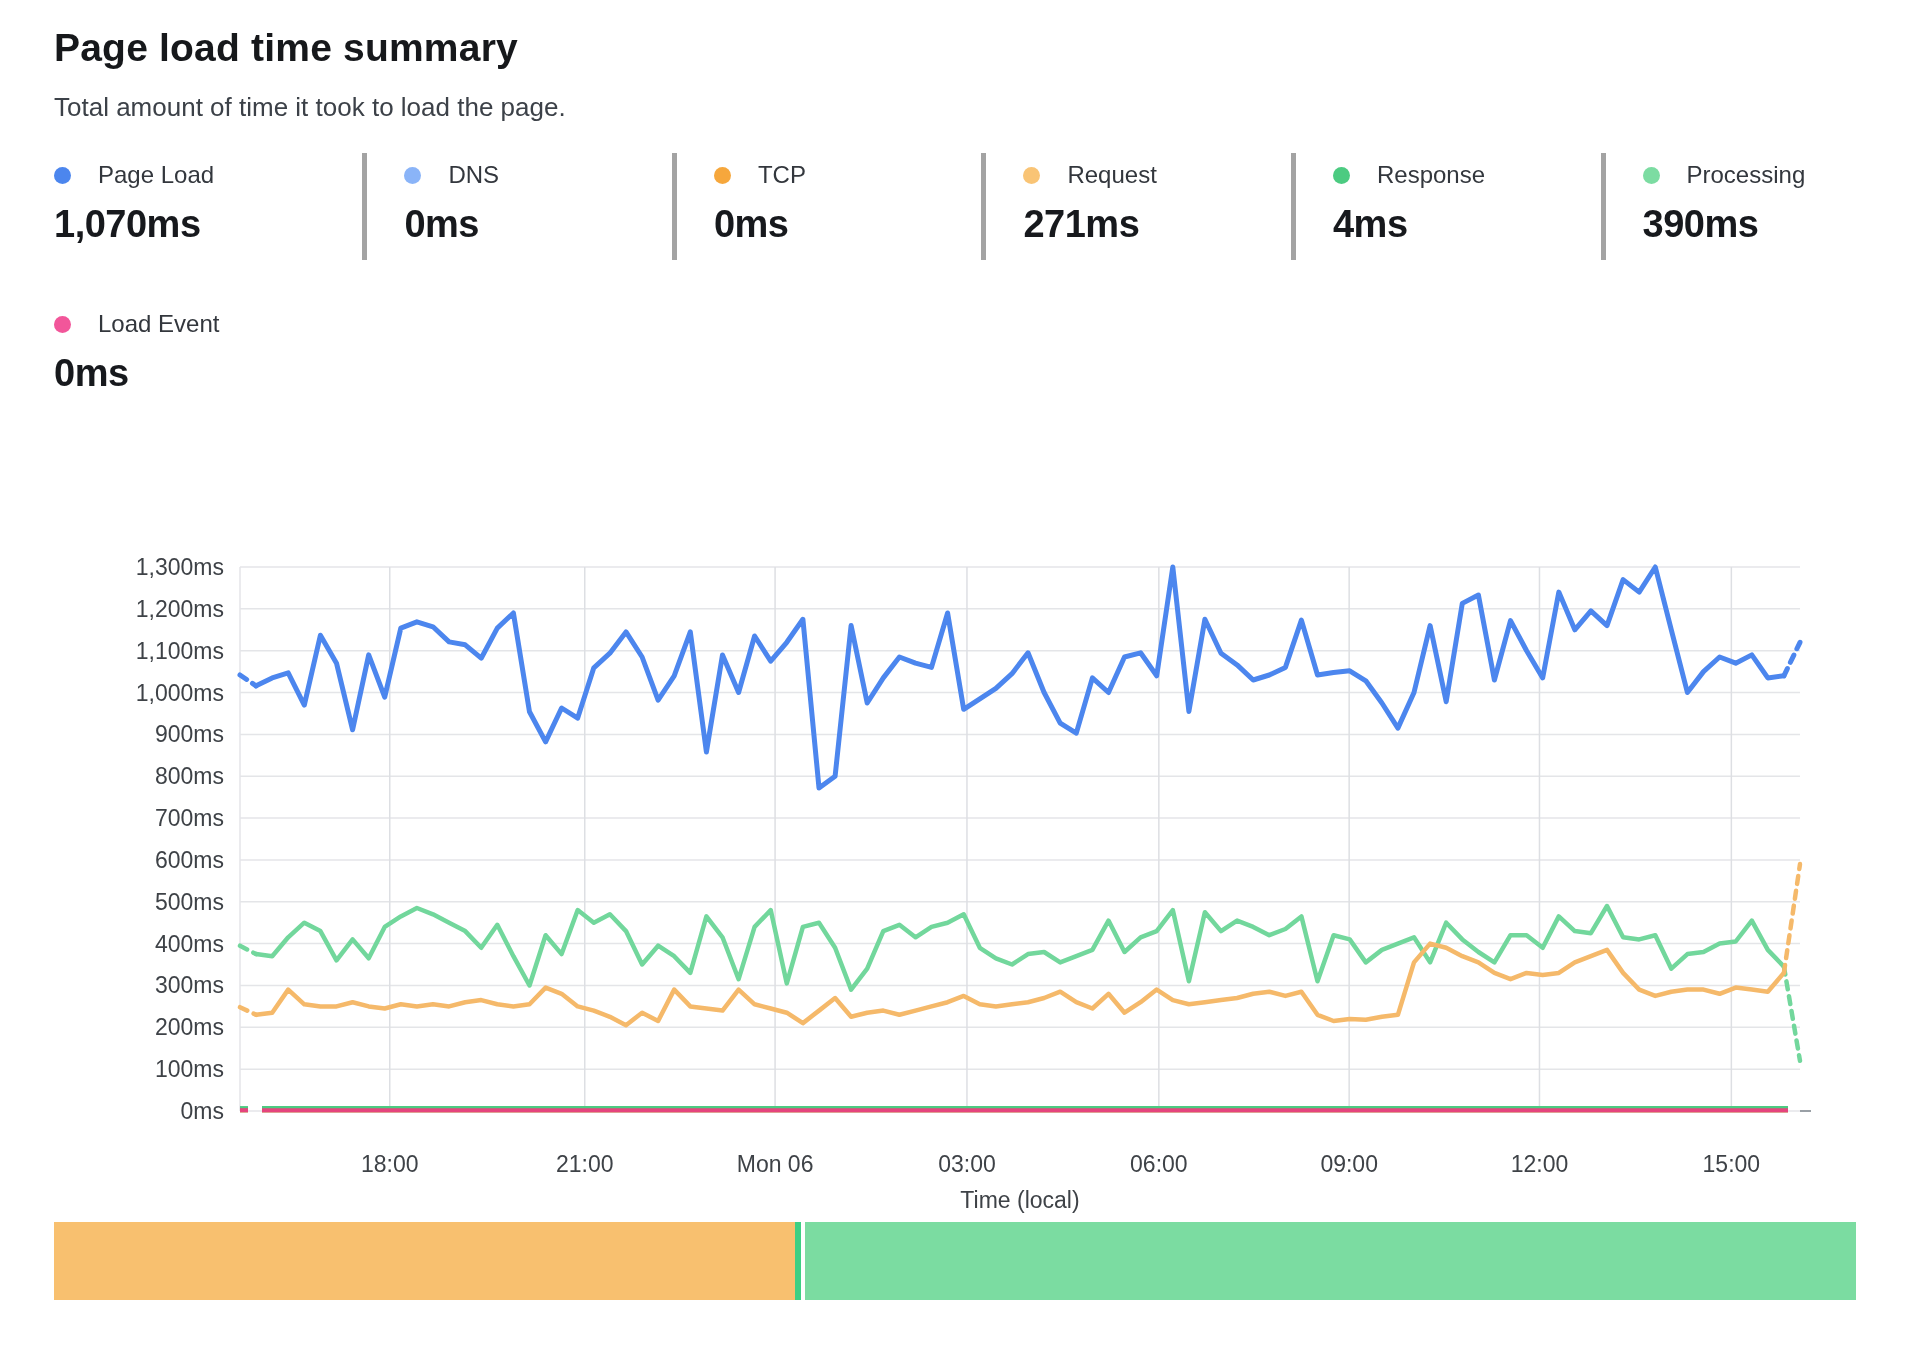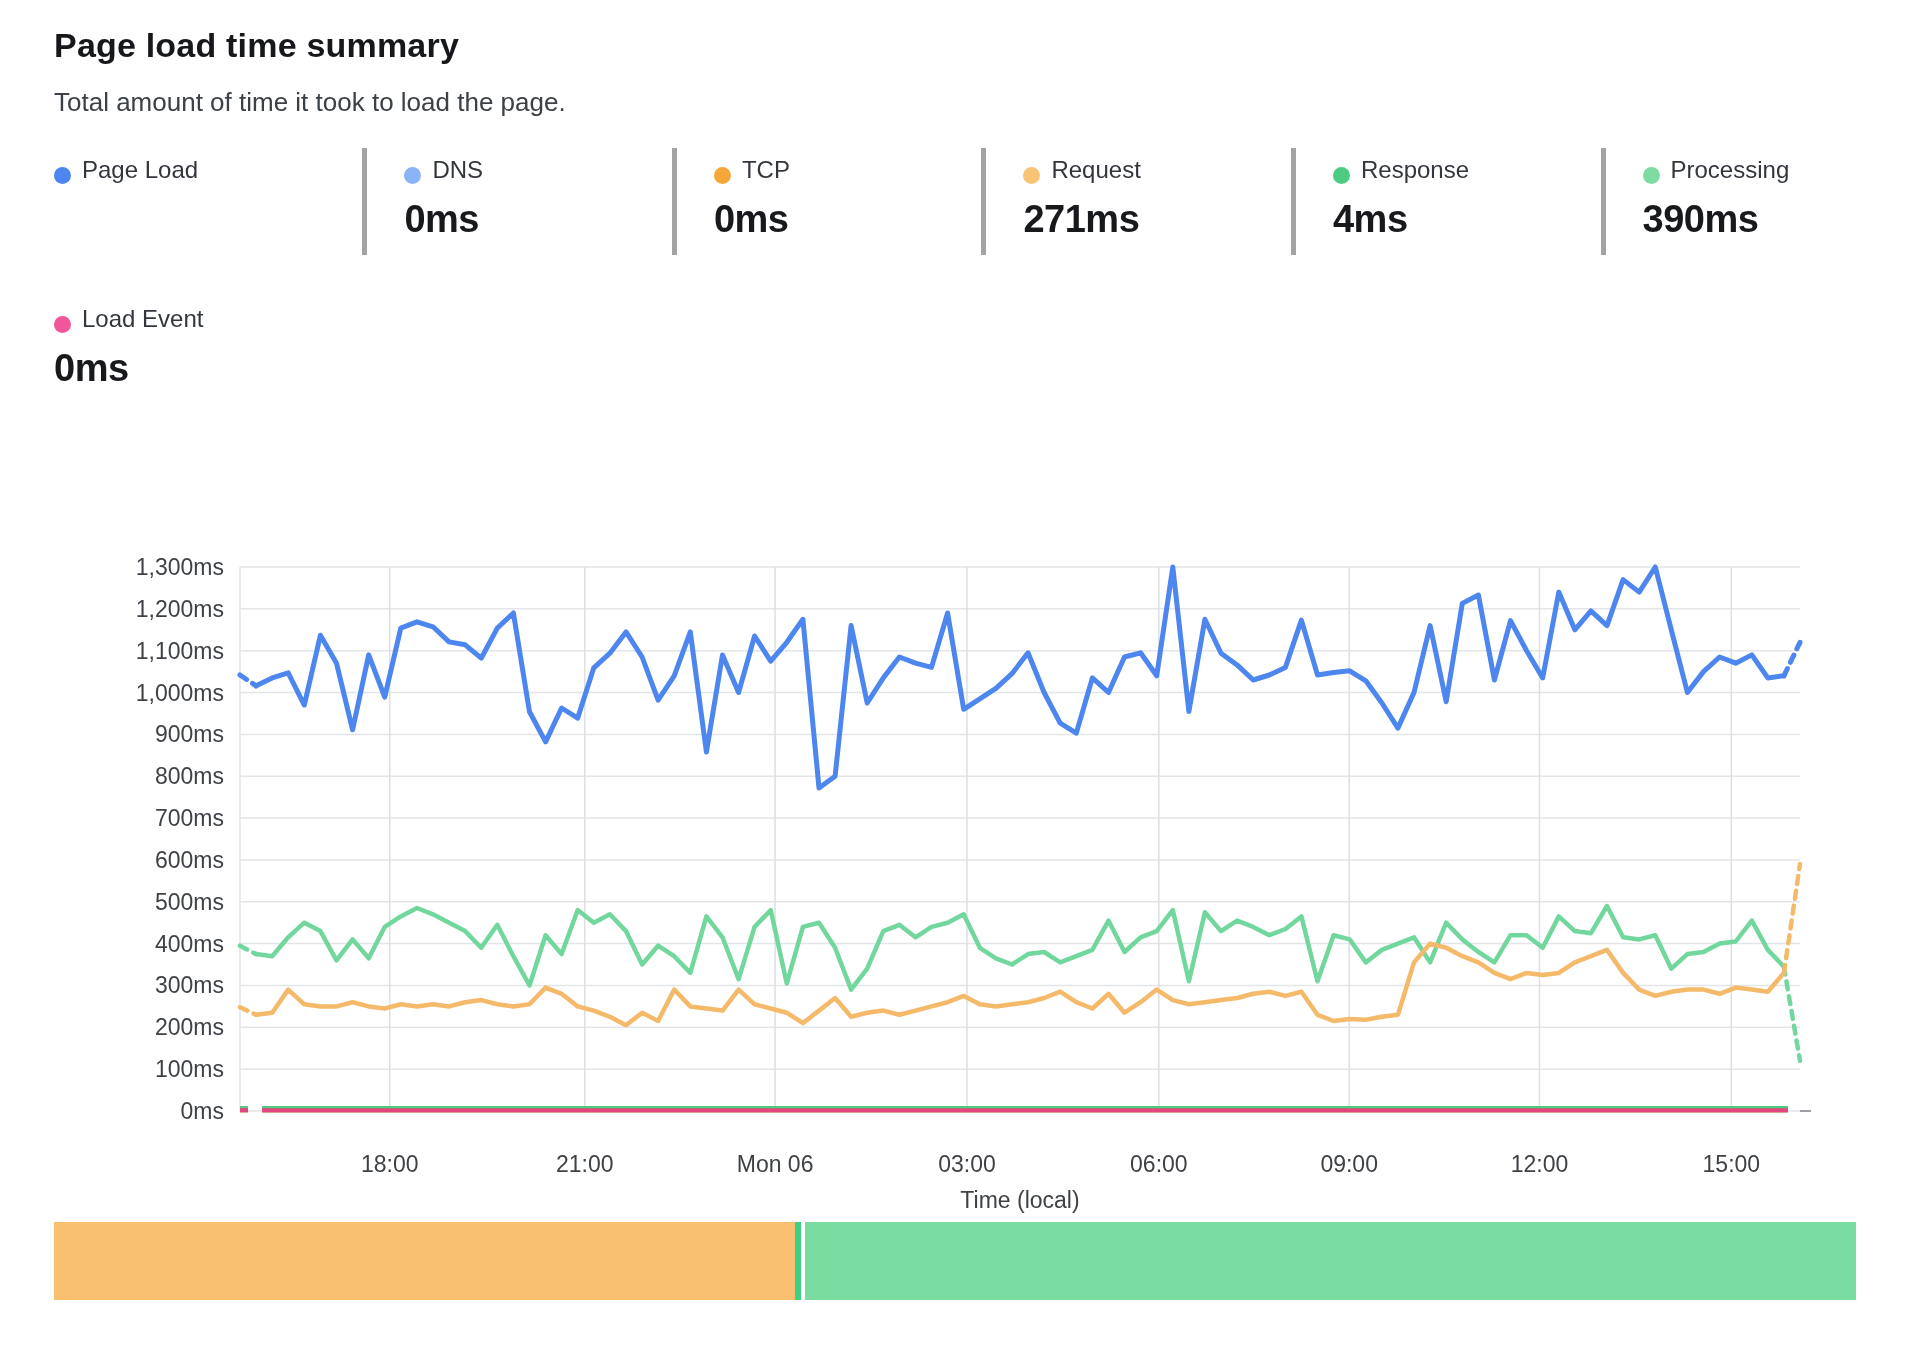--- a/index.html
+++ b/index.html
@@ -1,23 +1,23 @@
 <!DOCTYPE html>
 <html><head>
 <meta charset="utf-8">
 <style>
   html,body{margin:0;padding:0;background:#ffffff;}
   body{position:relative;width:1910px;height:1352px;overflow:hidden;
        font-family:"Liberation Sans","DejaVu Sans",sans-serif;color:#17191d;}
-  .page-title{margin:26px 0 0 54px;font-size:34px;font-weight:700;color:#16181b;letter-spacing:.2px;}
+  .page-title{margin:26px 0 0 54px;font-size:39px;font-weight:700;color:#16181b;letter-spacing:.2px;}
   .page-subtitle{margin:22px 0 0 54px;font-size:26px;font-weight:400;color:#3c4148;}
   .metrics-row{display:flex;margin:30px 0 0 54px;}
   .metric{width:317px;box-sizing:border-box;padding:8px 0 14px 0;}
   .metric + .metric{border-left:5px solid #a3a3a3;padding-left:37px;}
-  .metric-head{display:flex;align-items:flex-end;gap:11px;}
+  .metric-head{display:flex;align-items:center;gap:27px;}
   .dot{width:17px;height:17px;border-radius:50%;flex:0 0 auto;}
   .metric-label{font-size:24px;color:#33373d;}
   .metric-value{margin-top:14px;font-size:38px;font-weight:700;color:#17191d;letter-spacing:-.5px;}
   .metrics-row2{margin:42px 0 0 54px;}
   #chart-wrap{position:absolute;top:540px;left:0;width:1910px;height:680px;}
   #chart{display:block;}
   #range-bar{position:absolute;top:1222px;left:54px;width:1802px;height:78px;display:flex;}
   #range-bar .seg{height:100%;}
   svg text{font-family:"Liberation Sans","DejaVu Sans",sans-serif;}
 </style>
@@ -26,20 +26,21 @@
 
 <div class="page-title">Page load time summary</div>
 <div class="page-subtitle">Total amount of time it took to load the page.</div>
 
 <div class="metrics-row">
     <div class="metric">
       <div class="metric-head">
         <span class="dot" style="background: rgb(76, 134, 238);"></span>
         <span class="metric-label">Page Load</span>
       </div>
+      <div class="metric-value">1,070ms</div>
     </div>
     <div class="metric">
       <div class="metric-head">
         <span class="dot" style="background: rgb(138, 180, 248);"></span>
         <span class="metric-label">DNS</span>
       </div>
       <div class="metric-value">0ms</div>
     </div>
     <div class="metric">
       <div class="metric-head">

